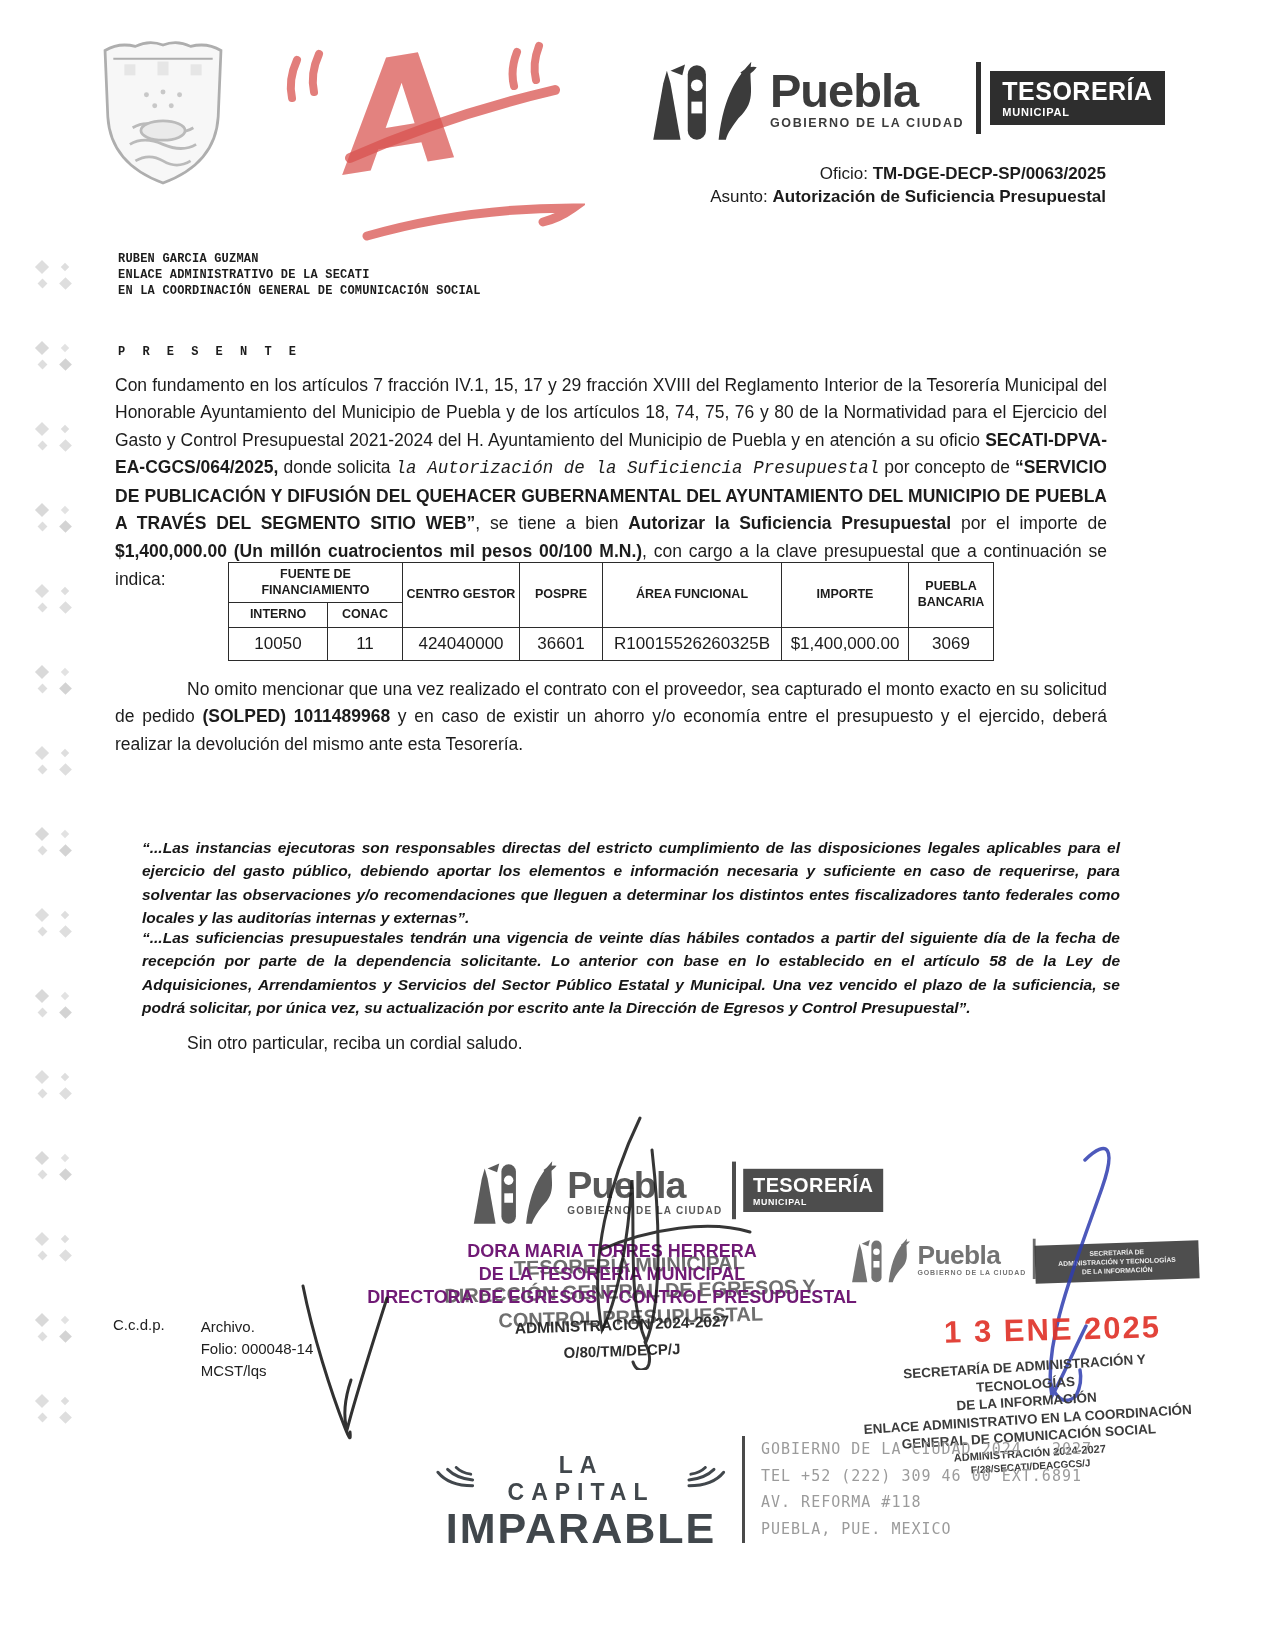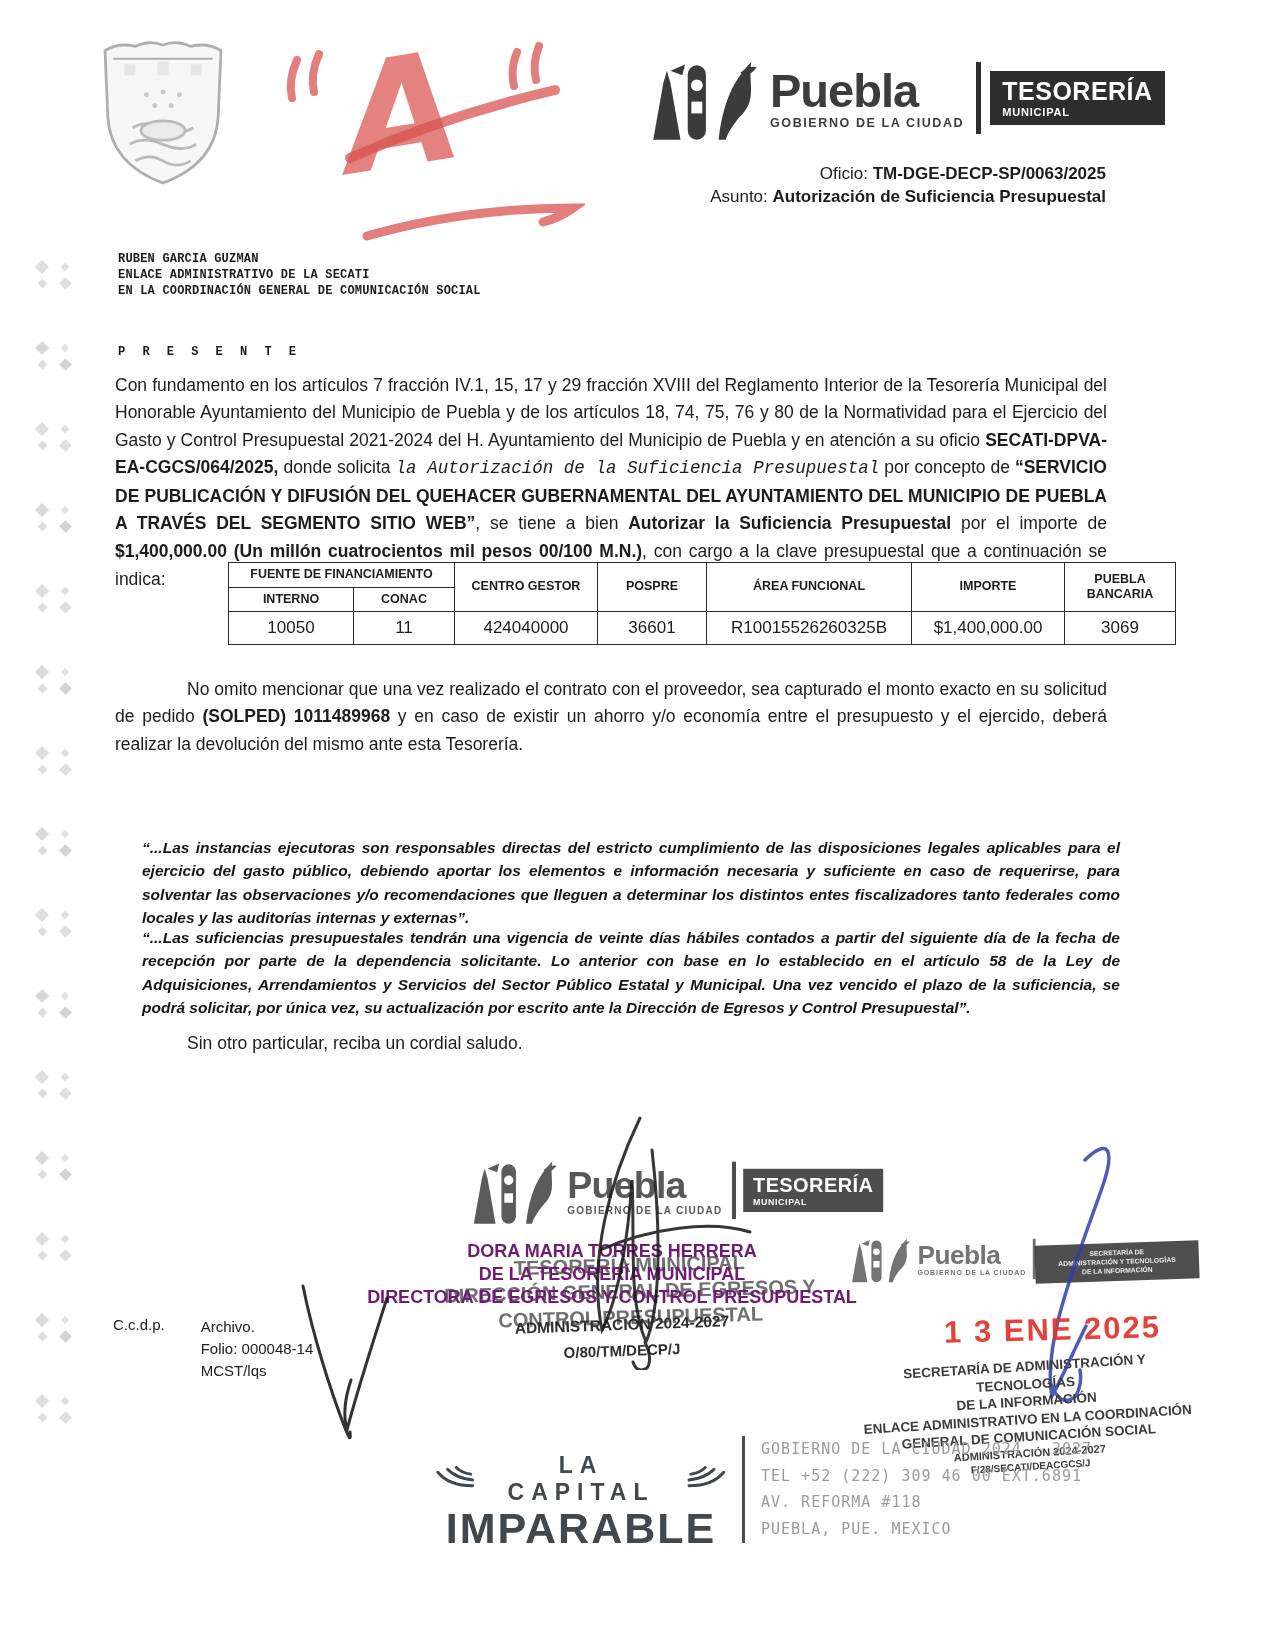--- a/index.html
+++ b/index.html
@@ -56,21 +56,21 @@
   .seg-italic{font-style:italic;font-family:Liberation Mono, monospace;}
   .quote{
     position:absolute; left:142px; width:978px; font-size:15.5px; line-height:23.5px;
     font-weight:700; font-style:italic; text-align:justify; color:#161616;
   }
   .q1{top:820px;}
   .q2{top:910px;}
   
   .budget-table{position:absolute; top:562px; left:228px; border-collapse:collapse;}
   .budget-table th,.budget-table td{border:1.6px solid #2b2b2b; text-align:center; vertical-align:middle;}
-  .budget-table th{font-size:12.5px; font-weight:800; padding:4px 13px; line-height:1.25;}
+  .budget-table th{font-size:12.5px; font-weight:800; padding:4px 0; line-height:1.25;}
   .budget-table td{font-size:17px; padding:6px 8px;}
   
   .atte{position:absolute; top:1060px; left:115px; width:992px; text-align:center; font-weight:800; font-size:17px; line-height:22px;}
   
   .sig-logo{position:absolute; top:1152px; left:468px; transform:scale(.8); transform-origin:top left; opacity:.9;}
   .sig-scribble{position:absolute; top:1100px; left:540px; width:260px; height:270px; pointer-events:none;}
   .sig-stamp-lines{
     position:absolute; top:1252px; left:380px; width:500px; text-align:center;
     color:#565656; font-weight:700; font-size:20px; line-height:26px; transform:rotate(-1.5deg); opacity:.85;
   }

